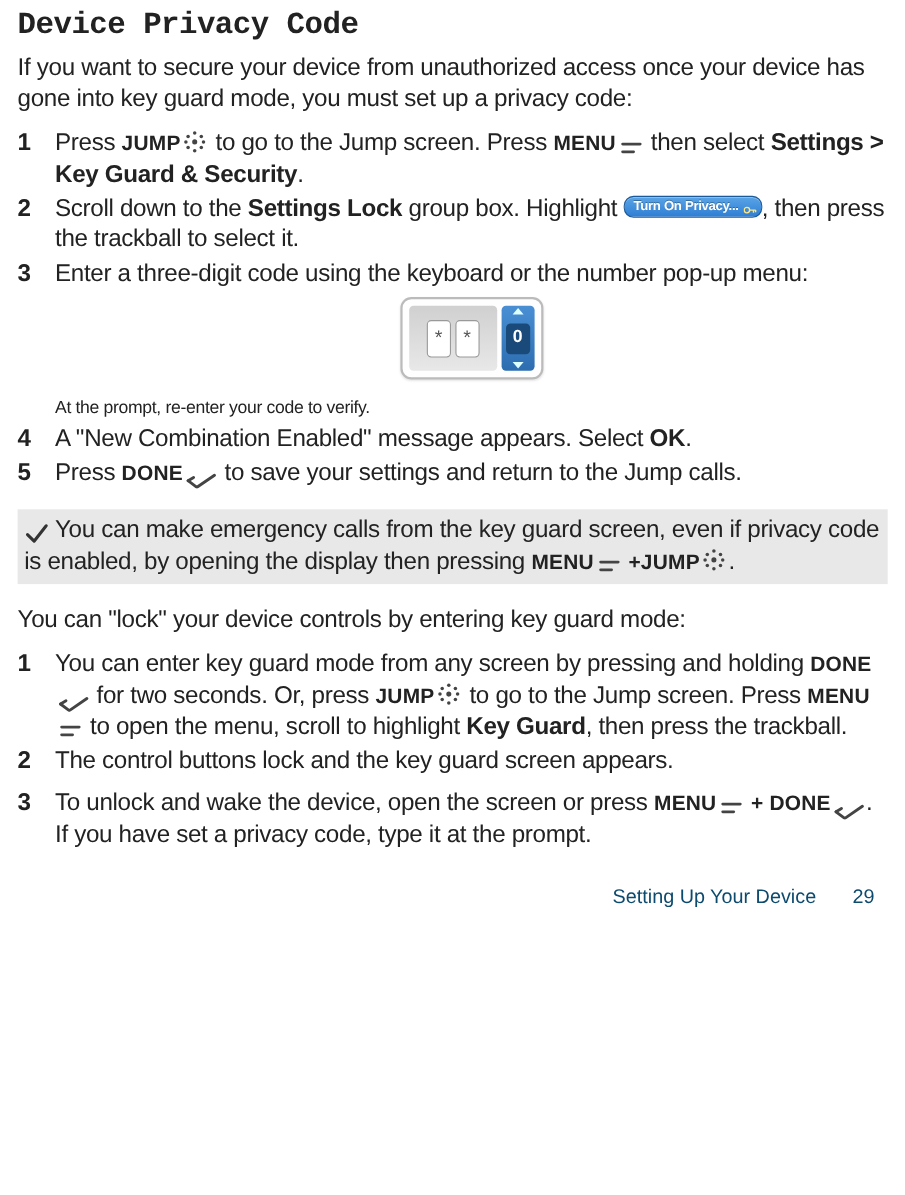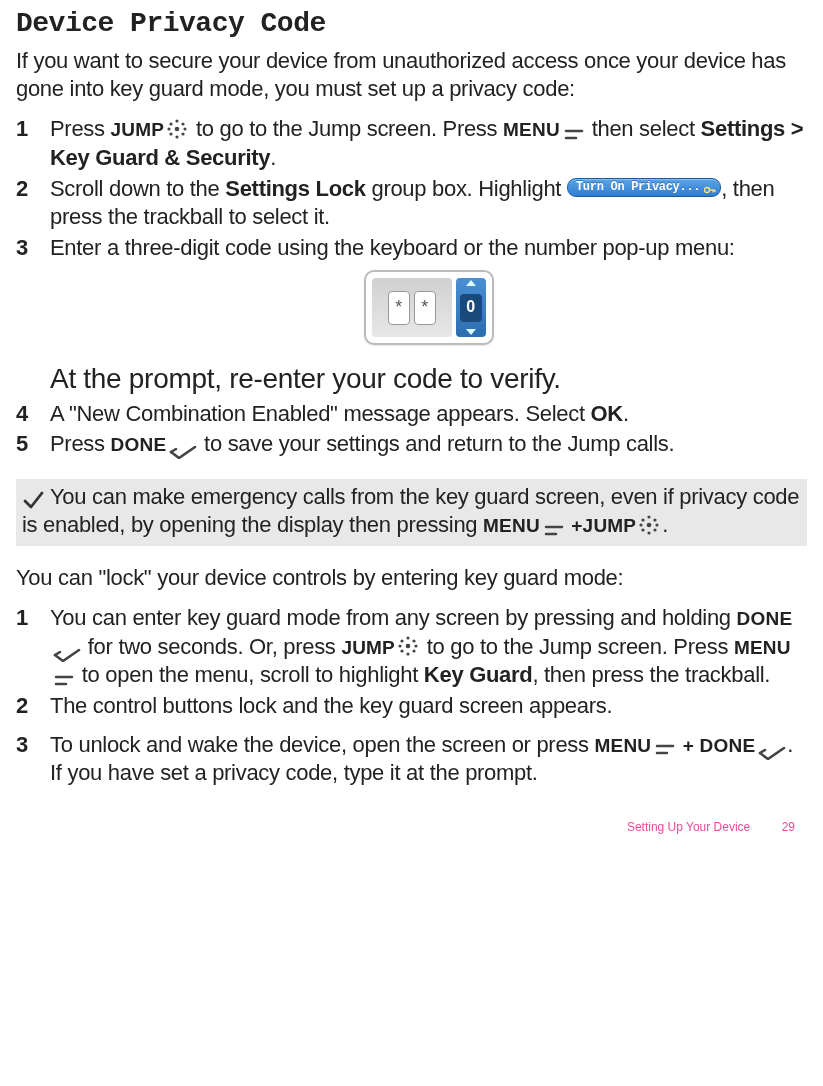--- a/index.html
+++ b/index.html
@@ -81,21 +81,20 @@
     border: 1px solid #1b5a9a;
     border-radius: 9px;
     color: #fff;
     font-size: 12px;
     font-weight: 700;
     padding: 1px 20px 1px 8px;
     position: relative;
     top: -2px;
     text-shadow: 0 -1px 0 rgba(0,0,0,0.3);
     box-shadow: inset 0 1px 0 rgba(255,255,255,0.3);
-    font-family: Liberation Mono, monospace;
   }
   .turn-on-button .key-icon {
     position: absolute;
     right: 4px;
     top: 50%;
     transform: translateY(-50%);
     width: 12px;
     height: 8px;
   }
 
@@ -159,30 +158,30 @@
     border-radius: 4px;
     display: flex;
     align-items: center;
     justify-content: center;
     font-size: 16px;
     font-weight: 700;
     color: #fff;
   }
 
   .continuation {
-    font-size: 28px;
+    font-size: 16px;
     line-height: 1.3;
     margin: 0 0 2px 34px;
     letter-spacing: -0.3px;
   }
 
   .footer {
     text-align: right;
-    font-size: 12px;
-    color: #ec4899;
+    font-size: 18px;
+    color: #0c4a6e;
     margin-top: 32px;
     padding-right: 12px;
   }
   .footer .pgnum { display: inline-block; margin-left: 28px; }
 </style>
 </head>
 <body>
 
 <div class="page">
 

